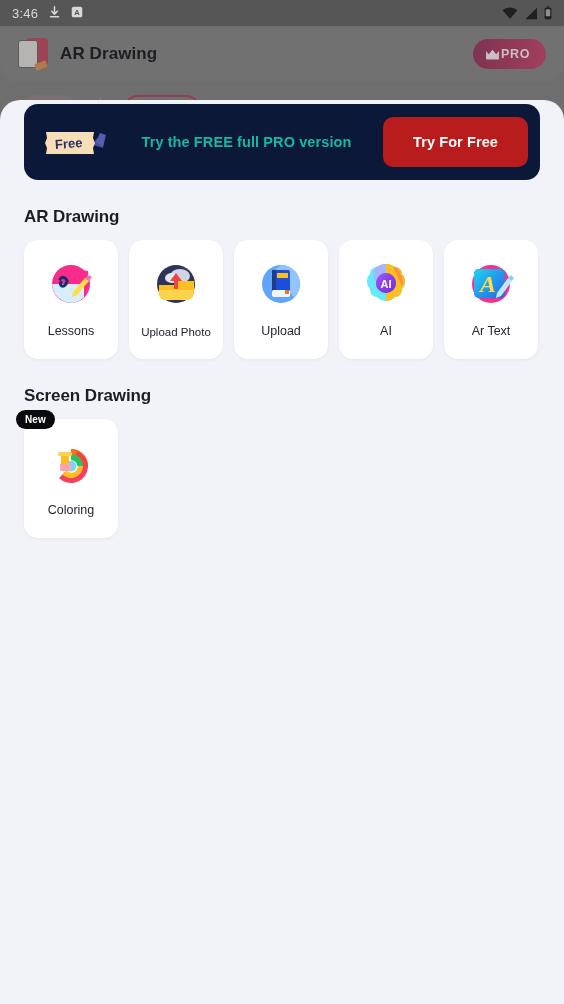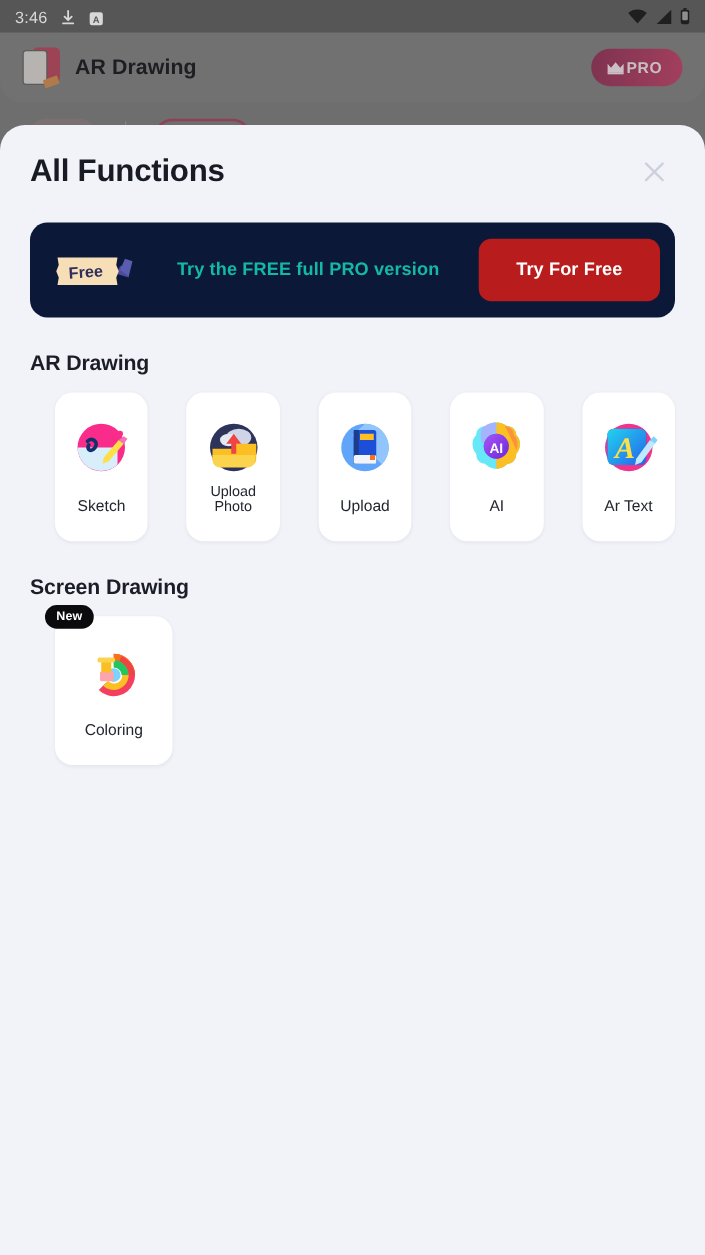--- a/index.html
+++ b/index.html
@@ -12,21 +12,21 @@
   .screen { position:relative; width:564px; height:1004px; overflow:hidden; background:#6a6a6a; }
 
   
   .statusbar {
     position:absolute; top:0; left:0; width:564px; height:26px;
     background:#565656;
     display:flex; align-items:center; justify-content:space-between;
     padding:0 12px;
     z-index:5;
   }
-  .sb-left { display:flex; align-items:flex-end; gap:10px; }
+  .sb-left { display:flex; align-items:flex-start; gap:10px; }
   .sb-time { color:#d8d8d8; font-size:13px; letter-spacing:.2px; }
   .sb-right { display:flex; align-items:center; gap:6px; }
   .icn { display:block; }
 
   
   .appbg {
     position:absolute; top:26px; left:0; width:564px; height:260px;
     background:#6e6e6e;
     z-index:2;
   }
@@ -105,21 +105,20 @@
     margin-top:27px; margin-bottom:13px; letter-spacing:-.1px;
   }
   .cardrow { display:flex; gap:11px; }
   .card {
     position:relative;
     width:94px; height:119px;
     background:#ffffff; border-radius:14px;
     box-shadow:0 1px 3px rgba(30,35,60,.06);
     display:flex; flex-direction:column; align-items:center;
     padding-top:20px;
-    margin-left:20px;
   }
   .card-icon { width:48px; height:48px; position:relative; }
   .card-label {
     margin-top:auto; margin-bottom:20px;
     font-size:12.5px; color:#23262f; text-align:center; line-height:1.1;
     padding:0 3px;
   }
   .card-label.sm { font-size:11.5px; }
   .badge-new {
     position:absolute; top:-9px; left:-8px;
@@ -180,28 +179,20 @@
   </div>
 
   <div class="tabsrow">
     <div class="ghost-pill"></div>
     <div class="ghost-sep"></div>
     <div class="ghost-pill outline"></div>
   </div>
 
   <div class="sheet">
 
-    <div class="sheet-head">
-      <span class="sheet-title">All Functions</span>
-      <div class="close-btn">
-        <svg width="19" height="19" viewBox="0 0 20 20">
-          <path d="M3 3L17 17M17 3L3 17" stroke="#cdd1dc" stroke-width="2" stroke-linecap="round"></path>
-        </svg>
-      </div>
-    </div>
 
     <div class="promo">
       <div class="ticket">
         <svg width="76" height="46" viewBox="0 0 76 46">
           <path d="M46 8l4 7 5 6-6 5-3 8-9-4-8 2-5-6-8-1 1-8-4-6 8-3 5-6 9 2Z" fill="#4e4f9e" opacity="0"></path>
           <path d="M58 20l8-3-1 12-10-3Z" fill="#4b4c9c"></path>
           <path d="M62 14l6 2-3 12-7-5Z" fill="#5a5cb0"></path>
           <path d="M8 13h48l-1 6 2 5-2 5 1 6H8l1-6-2-5 2-5Z" fill="#f6dfb6"></path>
           <text x="31" y="29" font-size="13" font-weight="bold" font-family="Liberation Sans, sans-serif" fill="#2e2f5e" text-anchor="middle" transform="rotate(-4 31 29)">Free</text>
         </svg>
@@ -219,21 +210,21 @@
         <div class="card-icon">
           <svg width="48" height="48" viewBox="0 0 48 48">
             <circle cx="24" cy="24" r="19" fill="#f92c8b"></circle>
             <path d="M5 24a19 19 0 0 0 32 13.6V24Z" fill="#d8eefb"></path>
             <path d="M13 19c4-4 9 1 6 5s-7 2-5-2" stroke="#14306b" stroke-width="3" fill="none" stroke-linecap="round"></path>
             <path d="M26 32l12-14 4 3-12 14-5 2Z" fill="#fde047"></path>
             <path d="M38 18l4 3 3-4-3-2Z" fill="#f472b6"></path>
             <circle cx="39" cy="13" r="2.4" fill="#f92c8b"></circle>
           </svg>
         </div>
-        <div class="card-label">Sketch</div>
+        <div class="card-label">Lessons</div>
       </div>
 
       <div class="card">
         <div class="card-icon">
           <svg width="48" height="48" viewBox="0 0 48 48">
             <circle cx="24" cy="24" r="19" fill="#2e3359"></circle>
             <ellipse cx="28" cy="16" rx="10" ry="7" fill="#cfd5e6"></ellipse>
             <ellipse cx="20" cy="18" rx="7" ry="5" fill="#e3e8f3"></ellipse>
             <path d="M7 25h16l3-4h16v12a6 6 0 0 1-6 6H13a6 6 0 0 1-6-6Z" fill="#fbbf24"></path>
             <path d="M7 30h34v4a6 6 0 0 1-6 6H13a6 6 0 0 1-6-6Z" fill="#fcd34d"></path>

